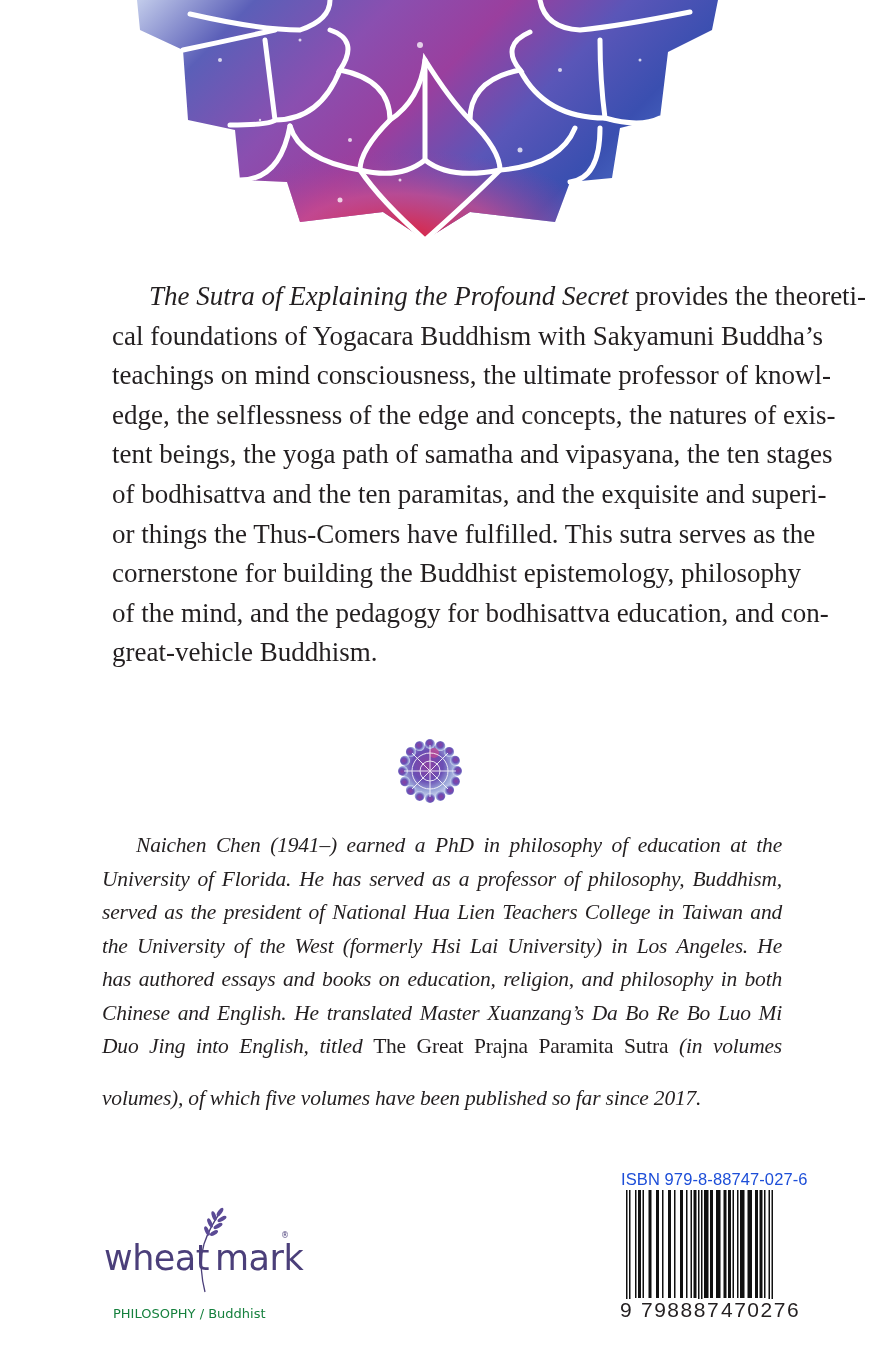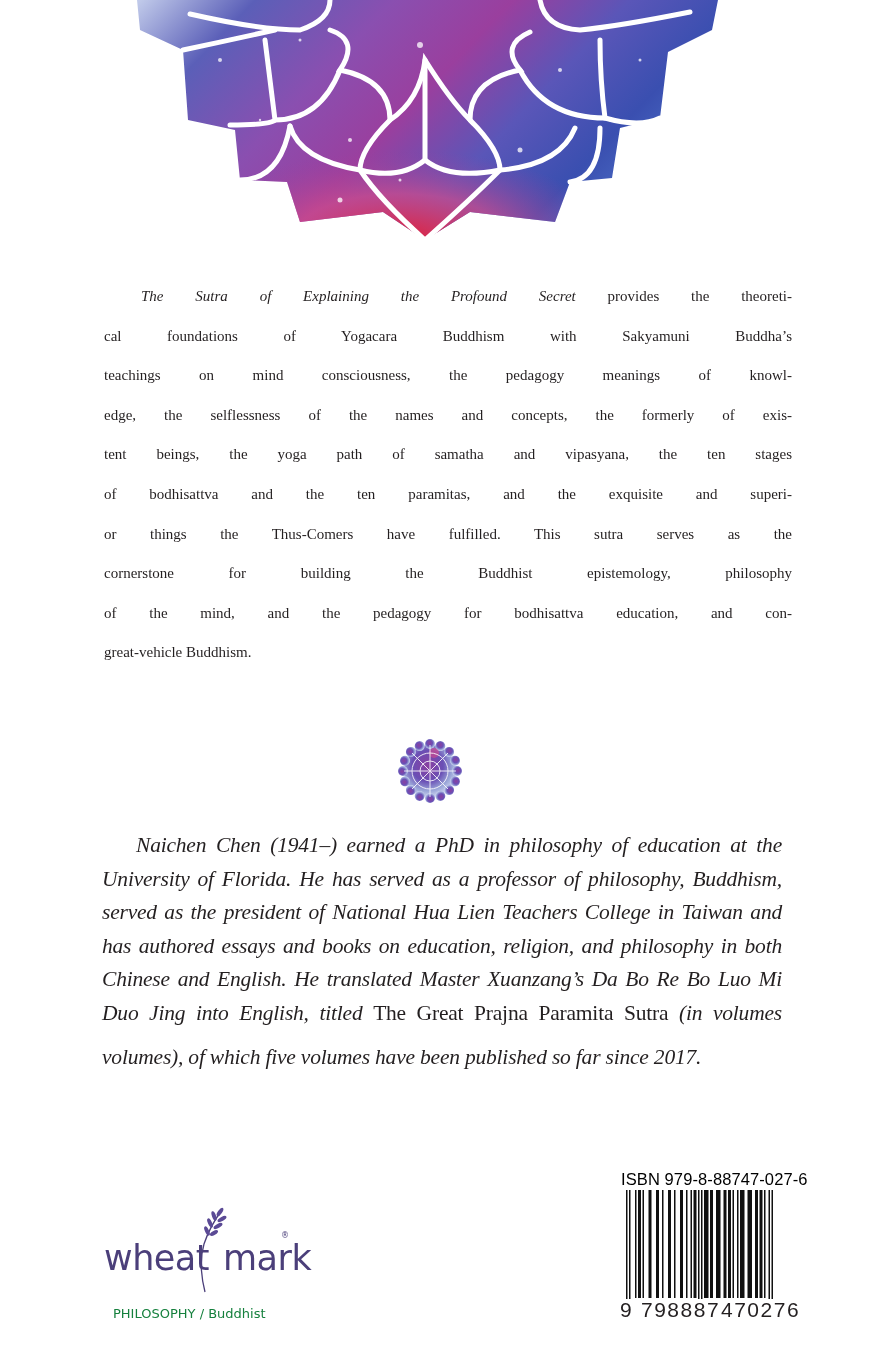--- a/index.html
+++ b/index.html
@@ -2,49 +2,49 @@
 <html><head>
 <meta charset="utf-8">
 <style>
   html, body { margin: 0; padding: 0; }
   body {
     width: 880px; height: 1360px; background: #ffffff; position: relative; overflow: hidden;
     font-family: "Liberation Serif", "DejaVu Serif", serif; color: #231f20;
   }
   .mandala { position: absolute; left: 0; top: 0; width: 880px; height: 250px; }
   .blurb {
-    position: absolute; left: 104px; top: 277px; width: 688px;
-    font-size: 15px; line-height: 39.6px; text-align: justify;
+    position: absolute; left: 112px; top: 277px; width: 688px;
+    font-size: 27px; line-height: 39.6px; text-align: justify;
   }
   .blurb .line { display: block; white-space: nowrap; text-align-last: justify; }
   .blurb .line.last { text-align-last: left; }
   .blurb .indent { padding-left: 37px; }
   .divider-emblem { position: absolute; left: 398px; top: 739px; width: 64px; height: 64px; }
   .bio {
     position: absolute; left: 102px; top: 829px; width: 680px;
     font-size: 21.5px; line-height: 33.5px; font-style: italic; letter-spacing: -0.2px;
   }
   .bio .line { display: block; white-space: nowrap; text-align-last: justify; text-align: justify; }
   .bio .line.last { text-align-last: left; }
   .bio .indent { padding-left: 34px; }
   .bio .upright { font-style: normal; }
   .logo { position: absolute; left: 104px; top: 1204px; width: 185px; height: 90px; }
   .logo-text {
     position: absolute; left: 0; top: 34px; font-family: "DejaVu Sans", sans-serif;
     font-size: 35px; color: #4b3f7a; letter-spacing: -0.5px; font-weight: normal;
   }
-  .logo-text .mark-part { margin-left: 14px; }
+  .logo-text .mark-part { margin-left: 6px; }
   .reg { position: absolute; left: 177px; top: 27px; font-size: 8px; color: #4b3f7a; font-family: "DejaVu Sans", sans-serif; }
   .category {
     position: absolute; left: 113px; top: 1306px;
     font-family: "DejaVu Sans", sans-serif; font-size: 13px; color: #15803d;
   }
   .isbn-label {
     position: absolute; left: 621px; top: 1170px;
-    font-family: "Liberation Sans", sans-serif; font-size: 16.5px; color: #000000; letter-spacing: 0.1px;
+    font-family: "Liberation Sans", sans-serif; font-size: 16.5px; color: #1d4ed8; letter-spacing: 0.1px;
   }
   .barcode { position: absolute; left: 618px; top: 1190px; width: 180px; height: 132px; }
   .barcode-digits {
     position: absolute; top: 1299px; font-family: "Liberation Sans", sans-serif; font-size: 21px; color: #231f20;
     background: #fff; line-height: 22px;
   }
 </style>
 </head>
 <body>
 
@@ -103,22 +103,22 @@
     <path d="M390,120 Q360,150 360,170"></path>
     <path d="M470,120 Q500,150 500,170"></path>
     <path d="M360,170 Q400,180 425,160 Q450,180 500,170"></path>
     <path d="M425,60 L425,160"></path>
   </g>
 </svg>
 
 <div class="blurb">
   <span class="line indent"><i>The Sutra of Explaining the Profound Secret</i><span> provides the theoreti-</span></span>
   <span class="line">cal foundations of Yogacara Buddhism with Sakyamuni Buddha’s</span>
-  <span class="line">teachings on mind consciousness, the pedagogy meanings of knowl-</span>
-  <span class="line">edge, the selflessness of the names and concepts, the formerly of exis-</span>
+  <span class="line">teachings on mind consciousness, the ultimate professor of knowl-</span>
+  <span class="line">edge, the selflessness of the edge and concepts, the natures of exis-</span>
   <span class="line">tent beings, the yoga path of samatha and vipasyana, the ten stages</span>
   <span class="line">of bodhisattva and the ten paramitas, and the exquisite and superi-</span>
   <span class="line">or things the Thus-Comers have fulfilled. This sutra serves as the</span>
   <span class="line">cornerstone for building the Buddhist epistemology, philosophy</span>
   <span class="line">of the mind, and the pedagogy for bodhisattva education, and con-</span>
   <span class="line last">great-vehicle Buddhism.</span>
 </div>
 
 <svg class="divider-emblem" viewBox="0 0 64 64">
   <defs>
@@ -157,24 +157,25 @@
         <circle r="18"></circle>
       <path d="M0,-26 L0,26 M-26,0 L26,0 M-18,-18 L18,18 M-18,18 L18,-18"></path>
     </g>
   </g>
 </svg>
 
 <div class="bio">
   <span class="line indent">Naichen Chen (1941–) earned a PhD in philosophy of education at the</span>
   <span class="line">University of Florida. He has served as a professor of philosophy, Buddhism,</span>
   <span class="line">served as the president of National Hua Lien Teachers College in Taiwan and</span>
+  <span class="line">the University of the West (formerly Hsi Lai University) in Los Angeles. He</span>
   <span class="line">has authored essays and books on education, religion, and philosophy in both</span>
   <span class="line">Chinese and English. He translated Master Xuanzang’s Da Bo Re Bo Luo Mi</span>
   <span class="line"><span>Duo Jing into English, titled </span><span class="upright">The Great Prajna Paramita Sutra</span><span> (in volumes</span></span>
-  <span class="line last" style="margin-top:11px;">volumes), of which five volumes have been published so far since 2017.</span>
+  <span class="line last" style="margin-top:18px;">volumes), of which five volumes have been published so far since 2017.</span>
 </div>
 
 <div class="logo">
   <svg style="position:absolute;left:88px;top:0;width:40px;height:90px;" viewBox="0 0 40 90">
     <path d="M13,88 Q6,60 12,40 Q18,22 30,6" fill="none" stroke="#4b3f7a" stroke-width="1.3"></path>
     <g fill="#5b4a95">
       <ellipse cx="28" cy="8" rx="2" ry="5" transform="rotate(35 28 8)"></ellipse>
       <ellipse cx="22" cy="12" rx="2" ry="5" transform="rotate(-20 22 12)"></ellipse>
       <ellipse cx="30" cy="15" rx="2" ry="5" transform="rotate(60 30 15)"></ellipse>
       <ellipse cx="18" cy="19" rx="2" ry="5" transform="rotate(-25 18 19)"></ellipse>

